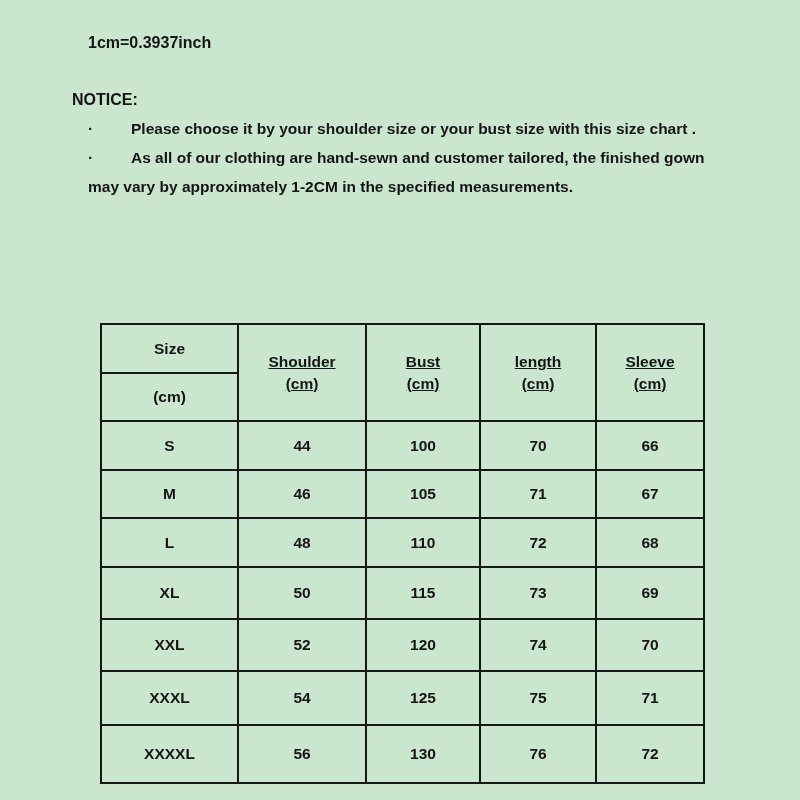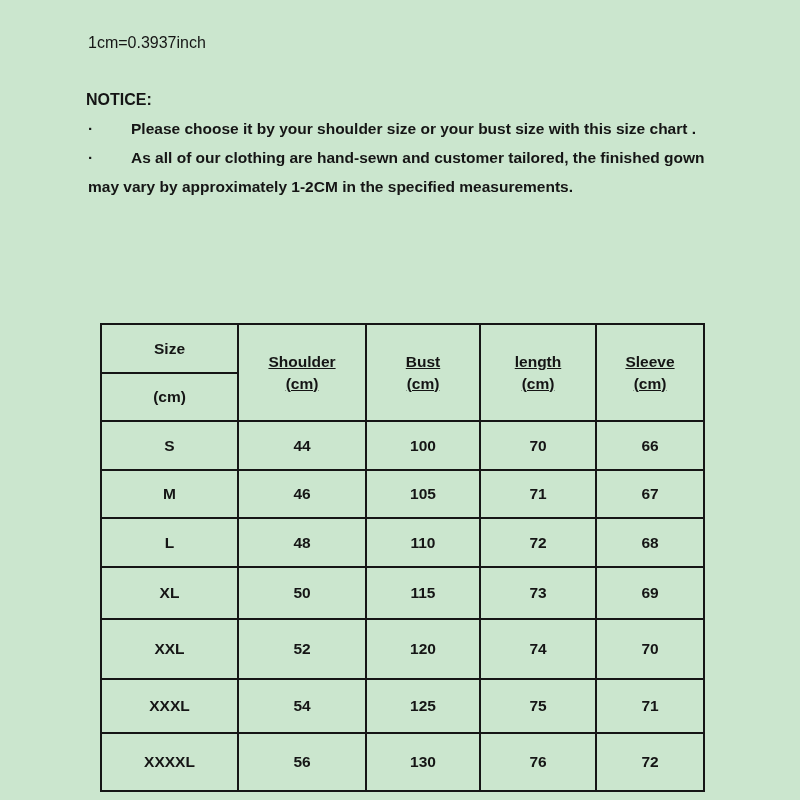--- a/index.html
+++ b/index.html
@@ -13,25 +13,25 @@
     font-family: "Liberation Sans", sans-serif;
     color: #151515;
     position: relative;
     overflow: hidden;
   }
   .conversion-note {
     position: absolute;
     left: 88px;
     top: 34px;
     font-size: 16px;
-    font-weight: normal;
+    font-weight: bold;
   }
   .notice-title {
     position: absolute;
-    left: 86px;
+    left: 72px;
     top: 91px;
     font-size: 16px;
     font-weight: bold;
   }
   .notice-list {
     position: absolute;
     left: 88px;
     top: 114px;
     width: 645px;
     font-size: 15.5px;
@@ -70,21 +70,21 @@
     display: block;
     line-height: 22px;
     text-decoration: underline;
   }
   tr.hdr-top { height: 49px; padding-left: 8px; }
   tr.hdr-bottom { height: 48px; }
   tr.row-s    { height: 49px; }
   tr.row-m    { height: 48px; }
   tr.row-l    { height: 49px; }
   tr.row-xl   { height: 52px; }
-  tr.row-xxl  { height: 60px; border-radius: 11px; }
+  tr.row-xxl  { height: 52px; border-radius: 11px; }
   tr.row-xxxl { height: 54px; }
   tr.row-xxxxl{ height: 58px; }
 </style>
 </head>
 <body>
 
 <div class="conversion-note">1cm=0.3937inch</div>
 
 <div class="notice-title">NOTICE:</div>
 

